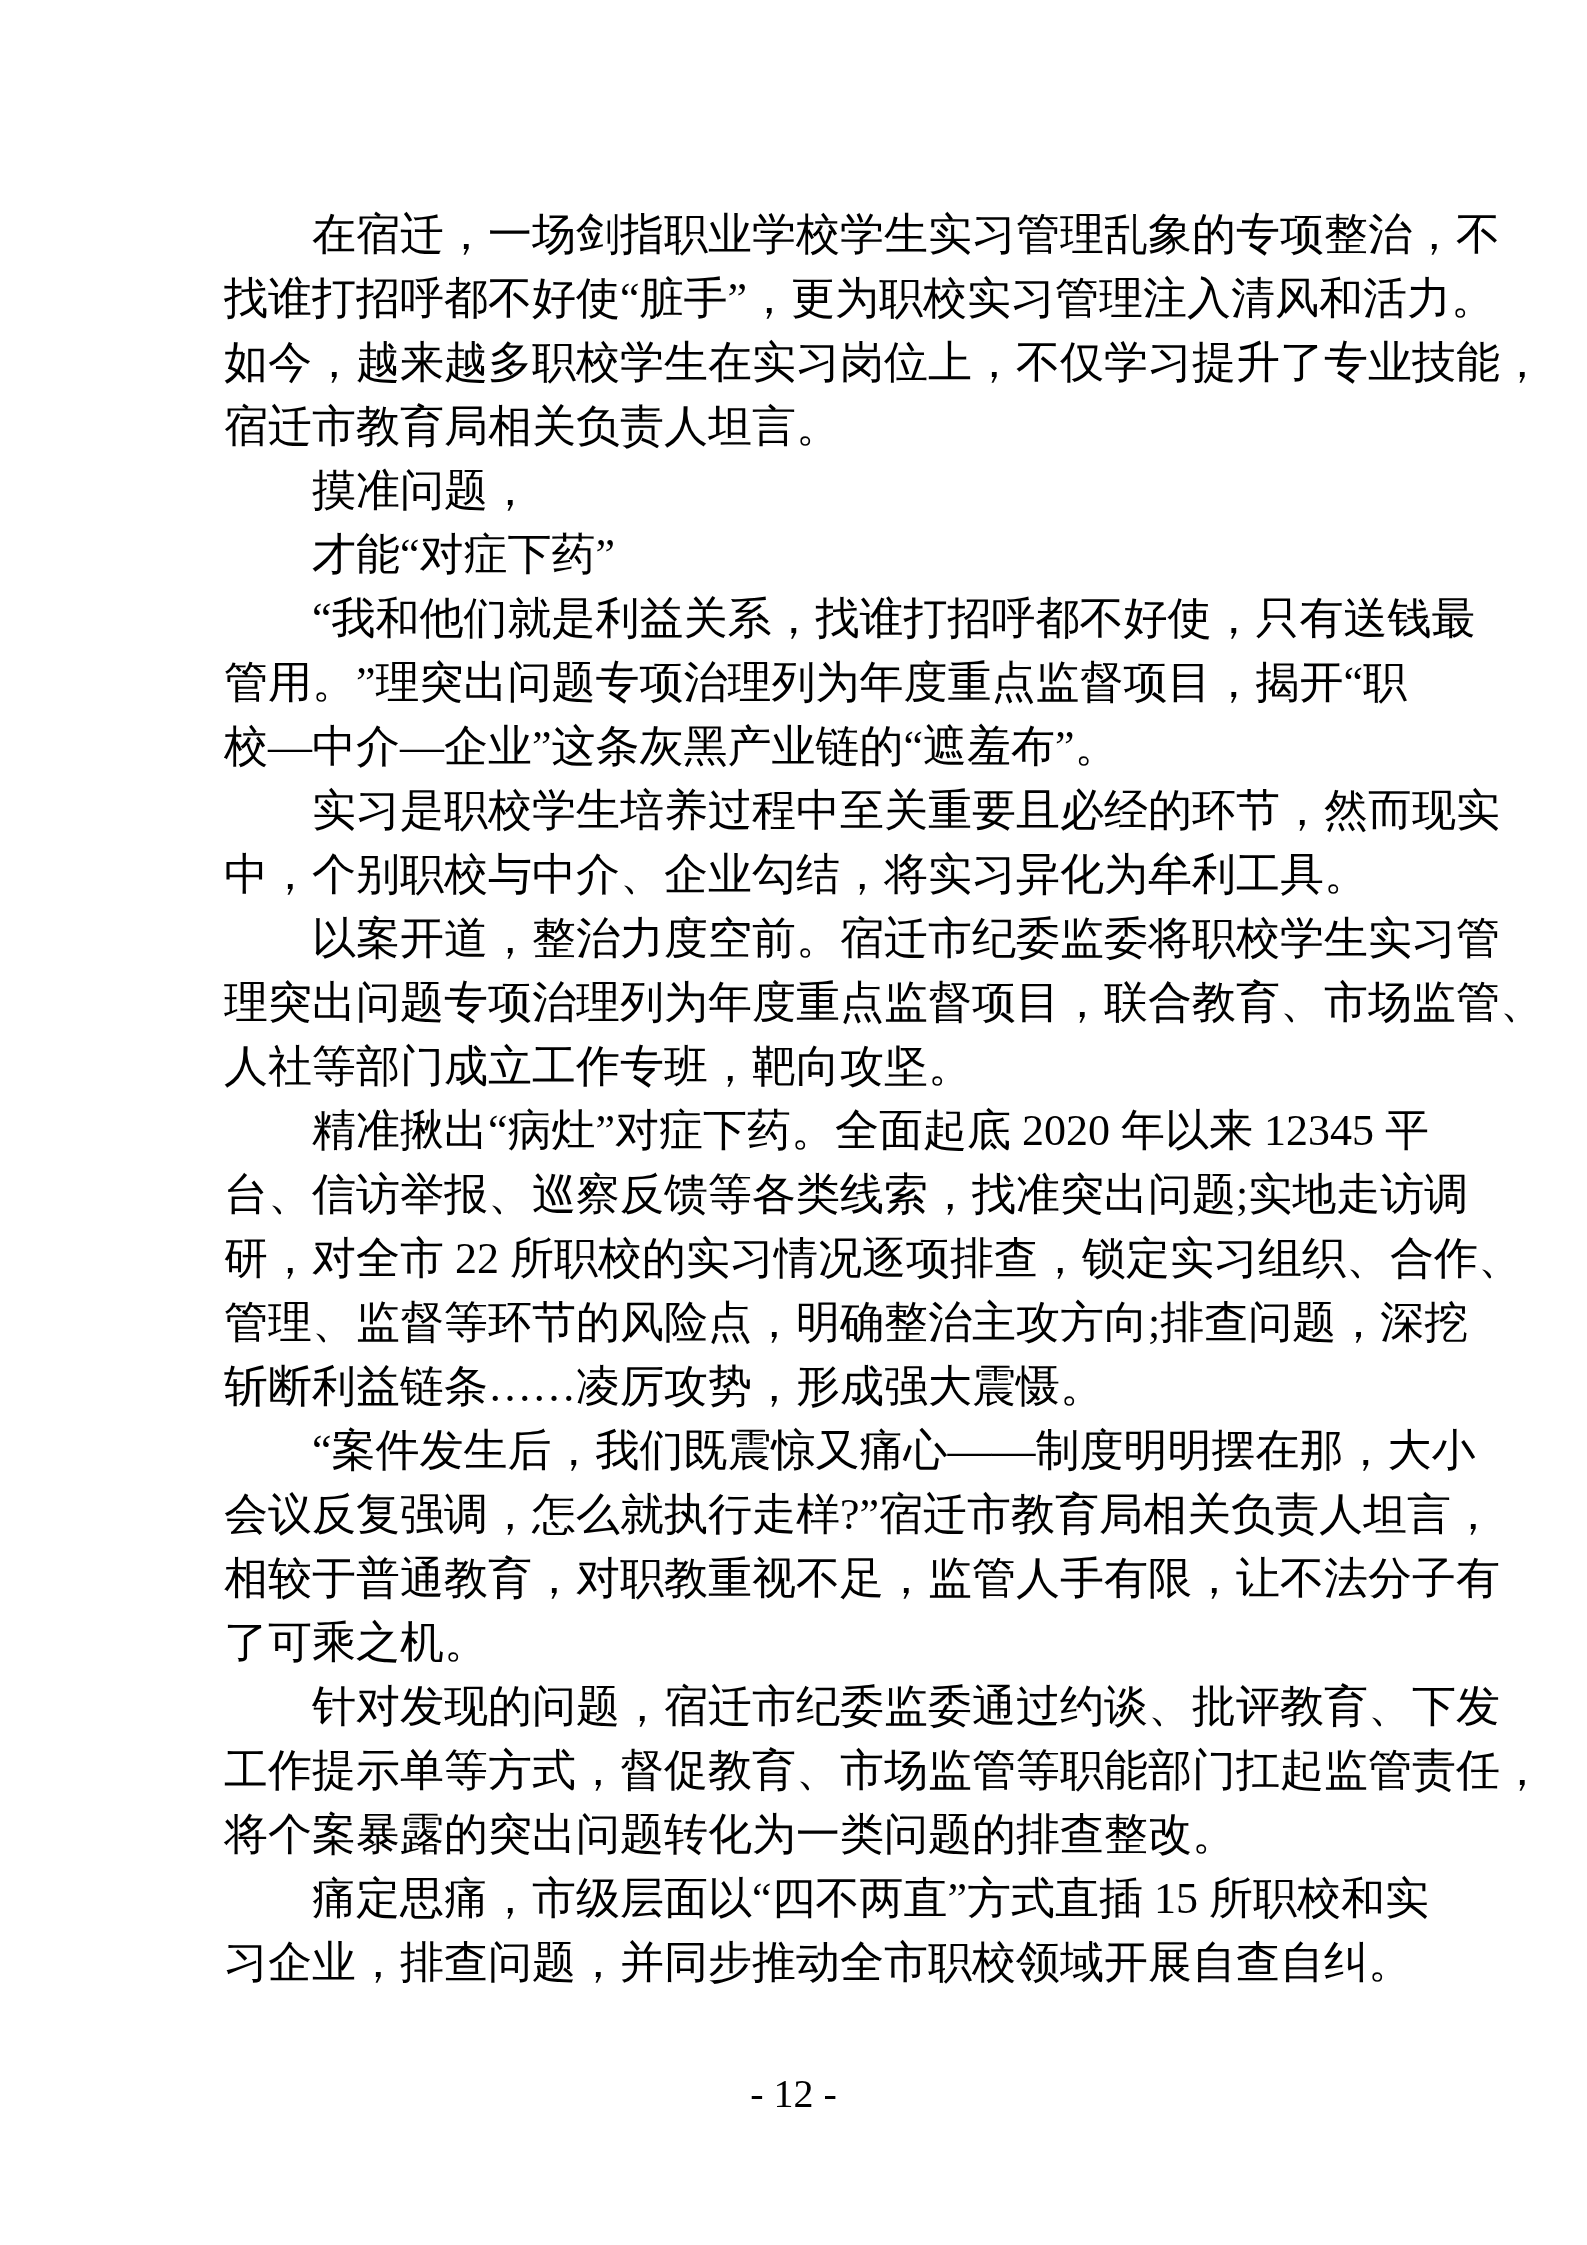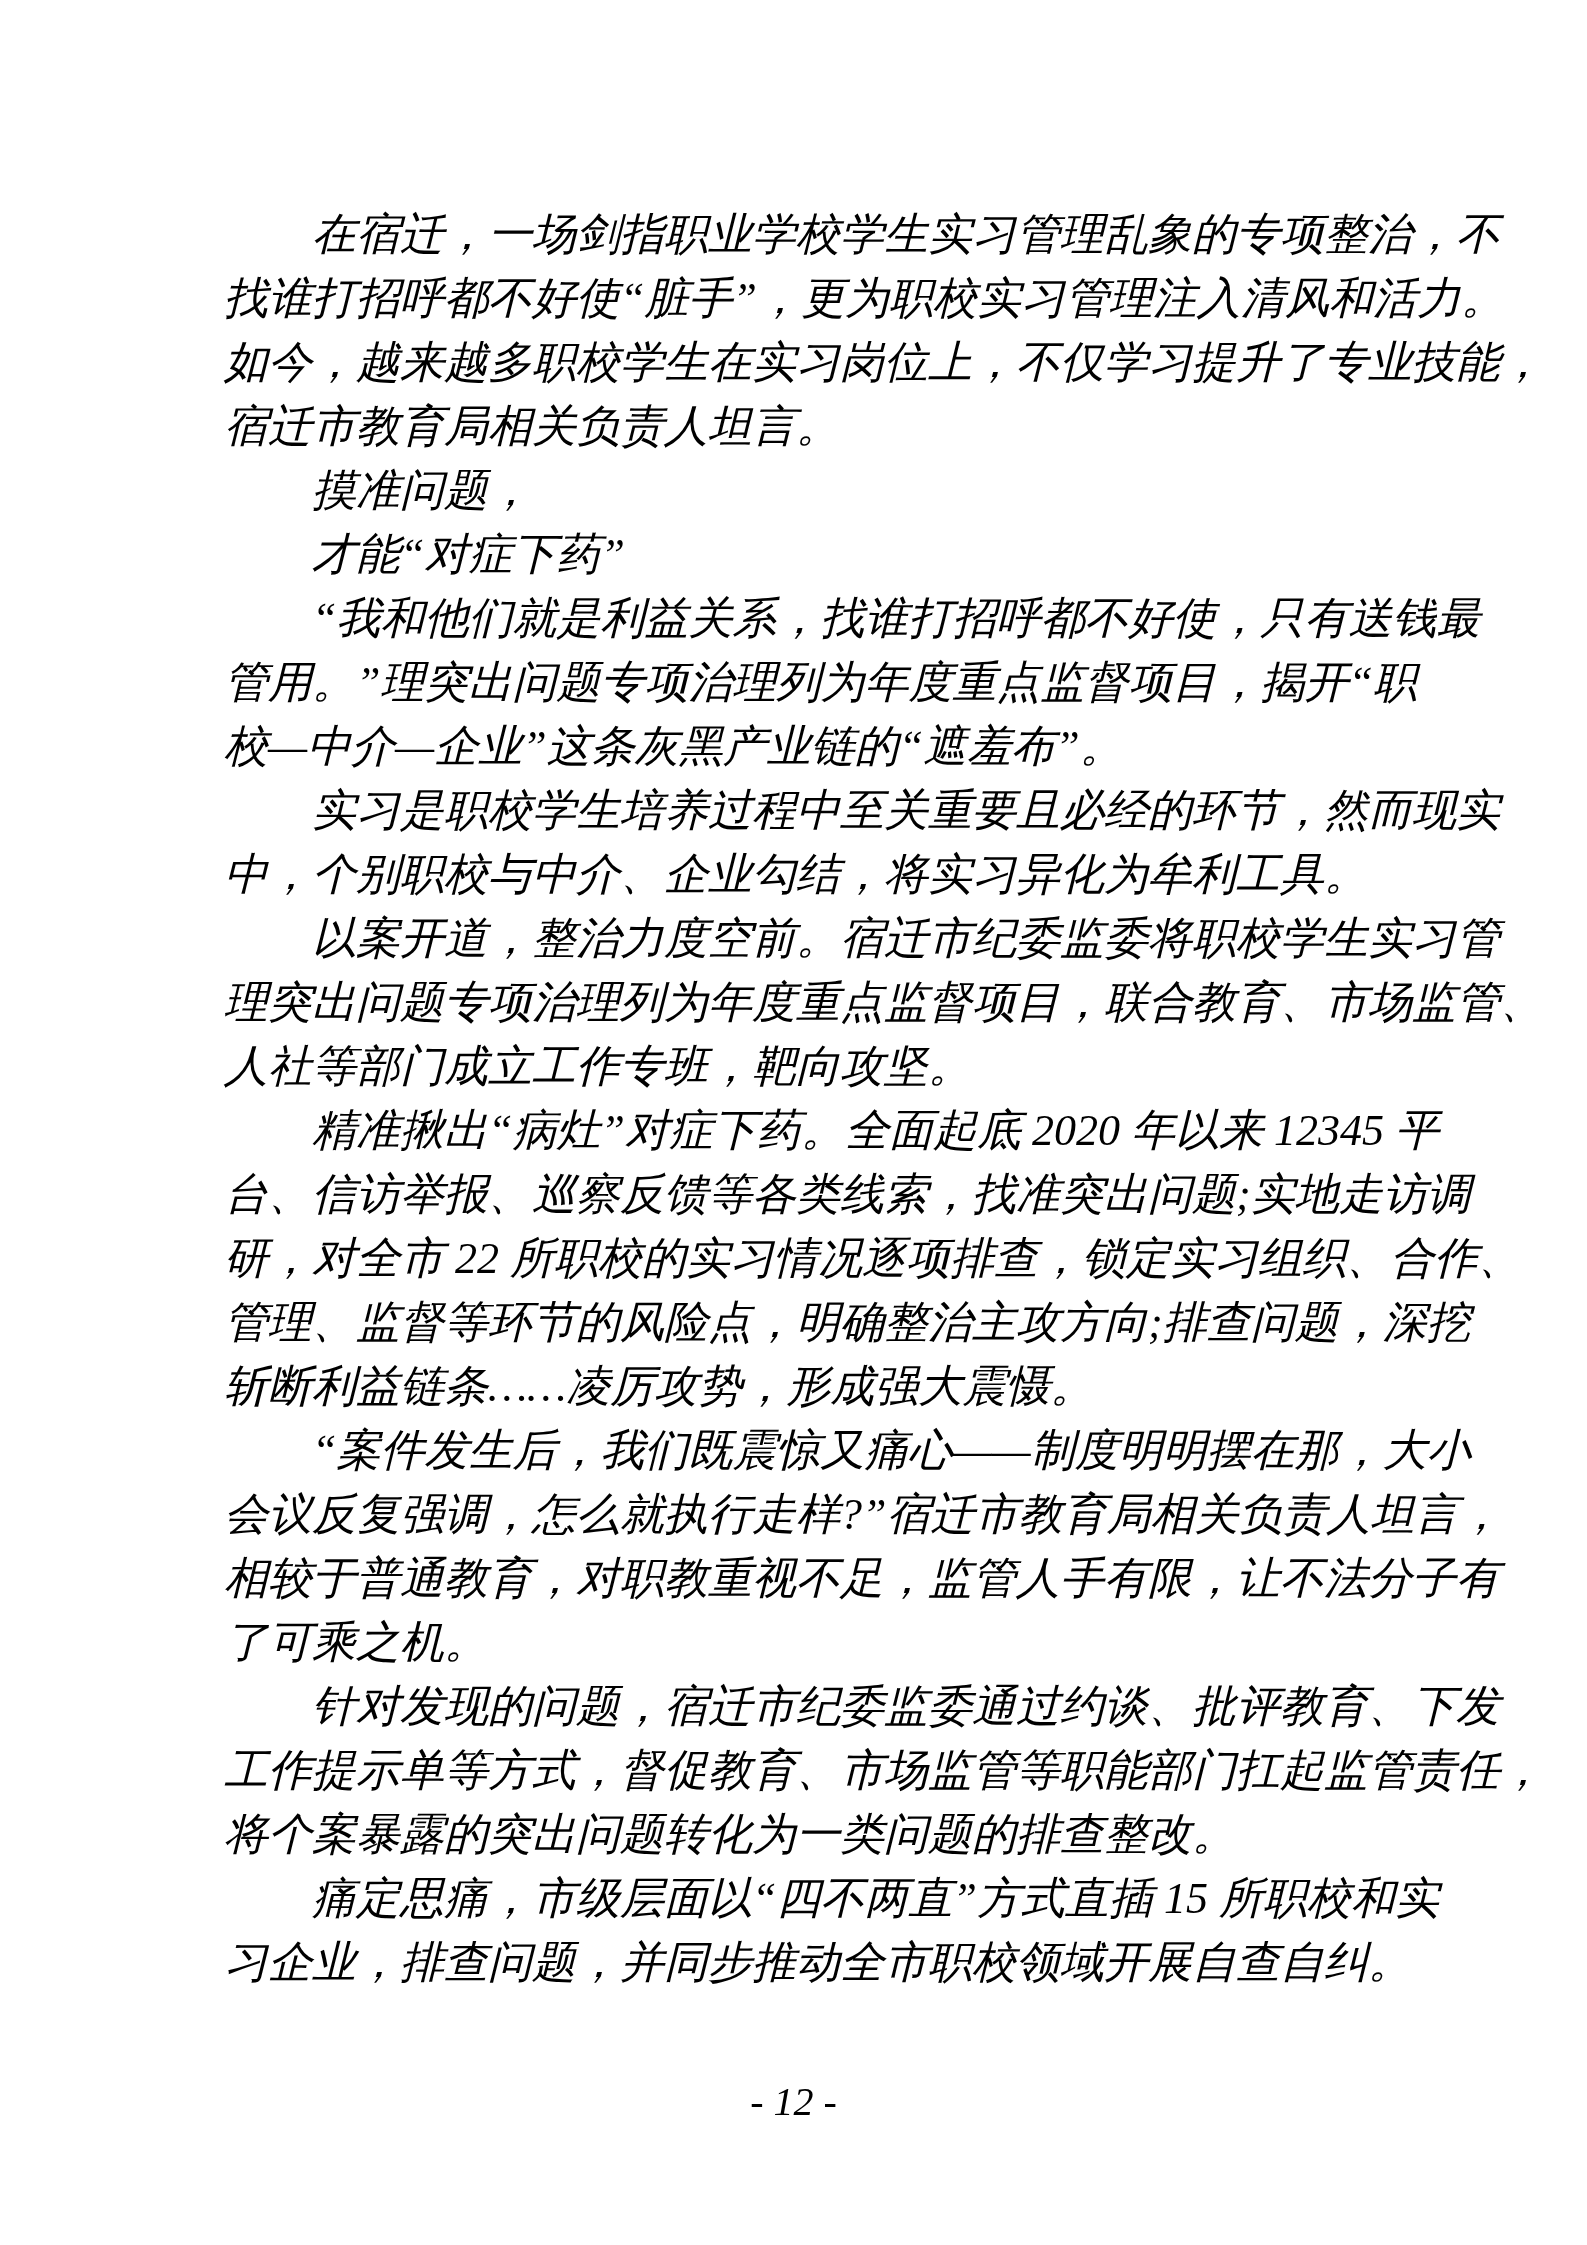--- a/index.html
+++ b/index.html
@@ -8,21 +8,20 @@
     background: #ffffff;
   }
   .page {
     position: relative;
     width: 1587px;
     height: 2245px;
     background: #ffffff;
     color: #000000;
     overflow: hidden;
     font-family: "Liberation Serif", serif;
-    font-style: italic;
   }
   .doc-body {
     position: absolute;
     left: 224px;
     top: 203px;
     width: 1160px;
     font-size: 44px;
     line-height: 64px;
     color: #000000;
     text-align: left;
@@ -36,21 +35,20 @@
   }
   .footer {
     position: absolute;
     left: 0;
     top: 2070px;
     width: 100%;
     text-align: center;
     font-size: 40px;
     line-height: 48px;
     color: #000000;
-    margin-top: 8px;
   }
 </style>
 </head>
 <body>
 
 <div class="page">
   <div class="doc-body">
       <div class="line indent">在宿迁，一场剑指职业学校学生实习管理乱象的专项整治，不</div>
       <div class="line">找谁打招呼都不好使“脏手”，更为职校实习管理注入清风和活力。</div>
       <div class="line">如今，越来越多职校学生在实习岗位上，不仅学习提升了专业技能，</div>

